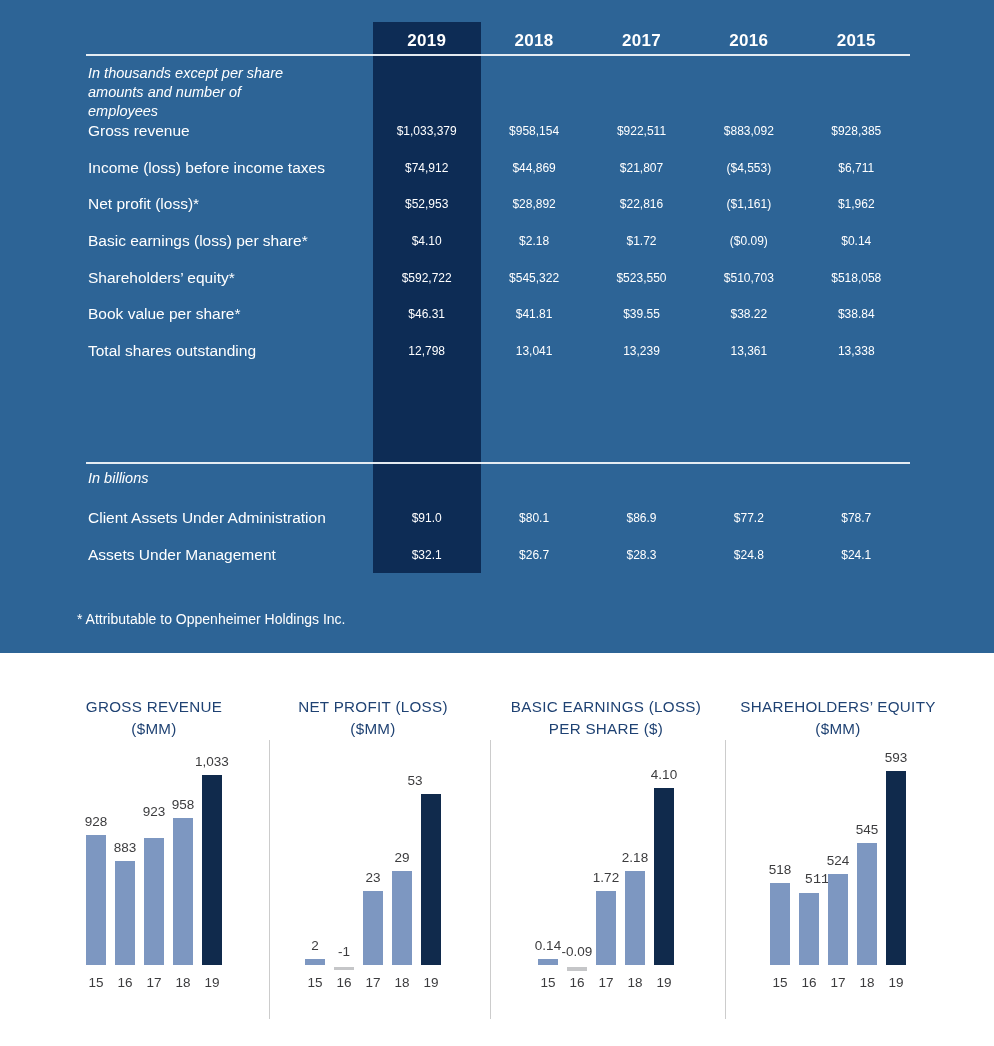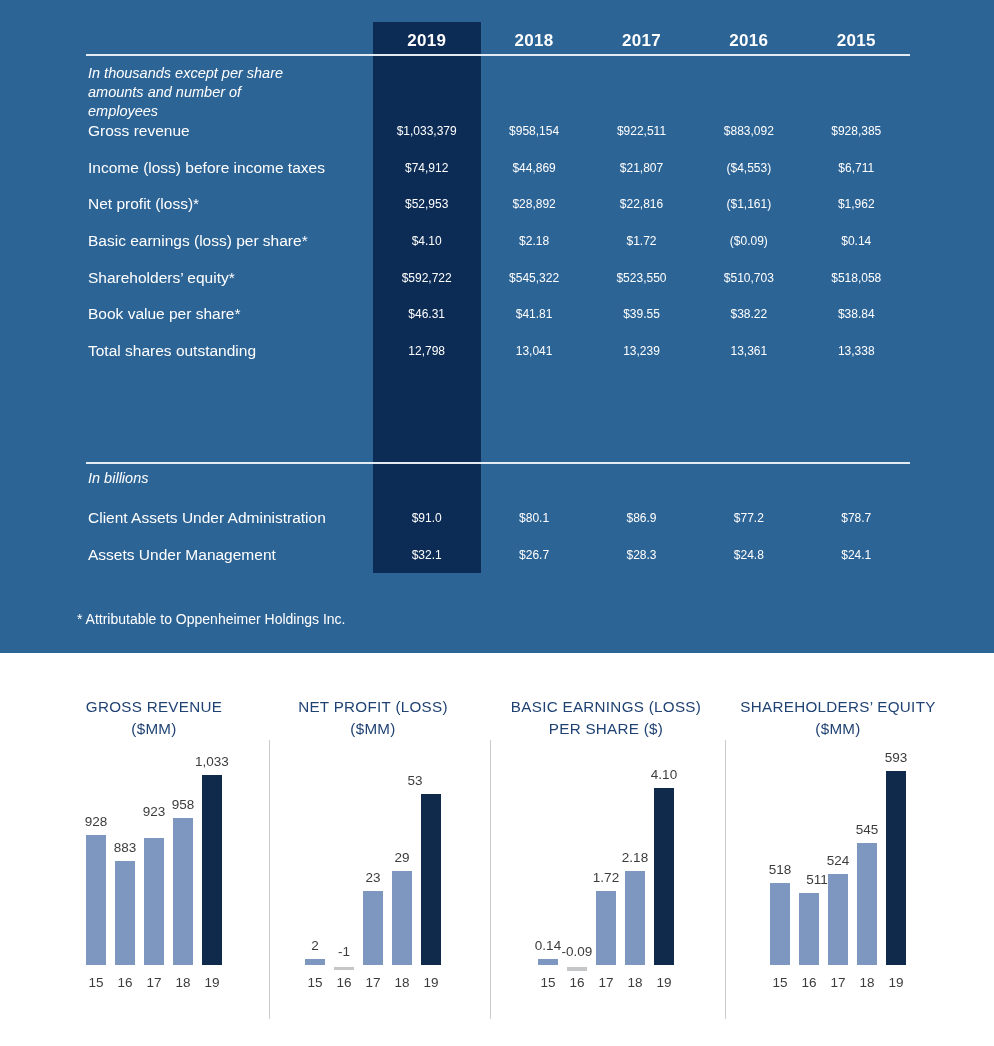--- a/index.html
+++ b/index.html
@@ -228,21 +228,21 @@
         </div>
         <div class="chart chart-3">
           <div class="chart-title">
             <div>SHAREHOLDERS’ EQUITY</div>
             <div>($MM)</div>
           </div>
           <div class="bar" style="left: 32px; width: 20px; background: var(--bar-light); top: 229.923px; height: 82.0769px;"></div>
           <div class="val-label" style="left: 7px; top: 208.923px;">518</div>
           <div class="year-label" style="left: 27px;">15</div>
           <div class="bar" style="left: 61px; width: 20px; background: var(--bar-light); top: 240.369px; height: 71.6308px;"></div>
-          <div class="val-label" style="left: 44px; top: 219.369px;">511</div>
+          <div class="val-label" style="left: 44px; top: 219.369px; font-family: Liberation Mono, monospace;">511</div>
           <div class="year-label" style="left: 56px;">16</div>
           <div class="bar" style="left: 90px; width: 20px; background: var(--bar-light); top: 220.969px; height: 91.0308px;"></div>
           <div class="val-label" style="left: 65px; top: 199.969px;">524</div>
           <div class="year-label" style="left: 85px;">17</div>
           <div class="bar" style="left: 119px; width: 20px; background: var(--bar-light); top: 189.631px; height: 122.369px;"></div>
           <div class="val-label" style="left: 94px; top: 168.631px;">545</div>
           <div class="year-label" style="left: 114px;">18</div>
           <div class="bar" style="left: 148px; width: 20px; background: var(--bar-dark); top: 118px; height: 194px;"></div>
           <div class="val-label" style="left: 123px; top: 97px;">593</div>
           <div class="year-label" style="left: 143px;">19</div>

